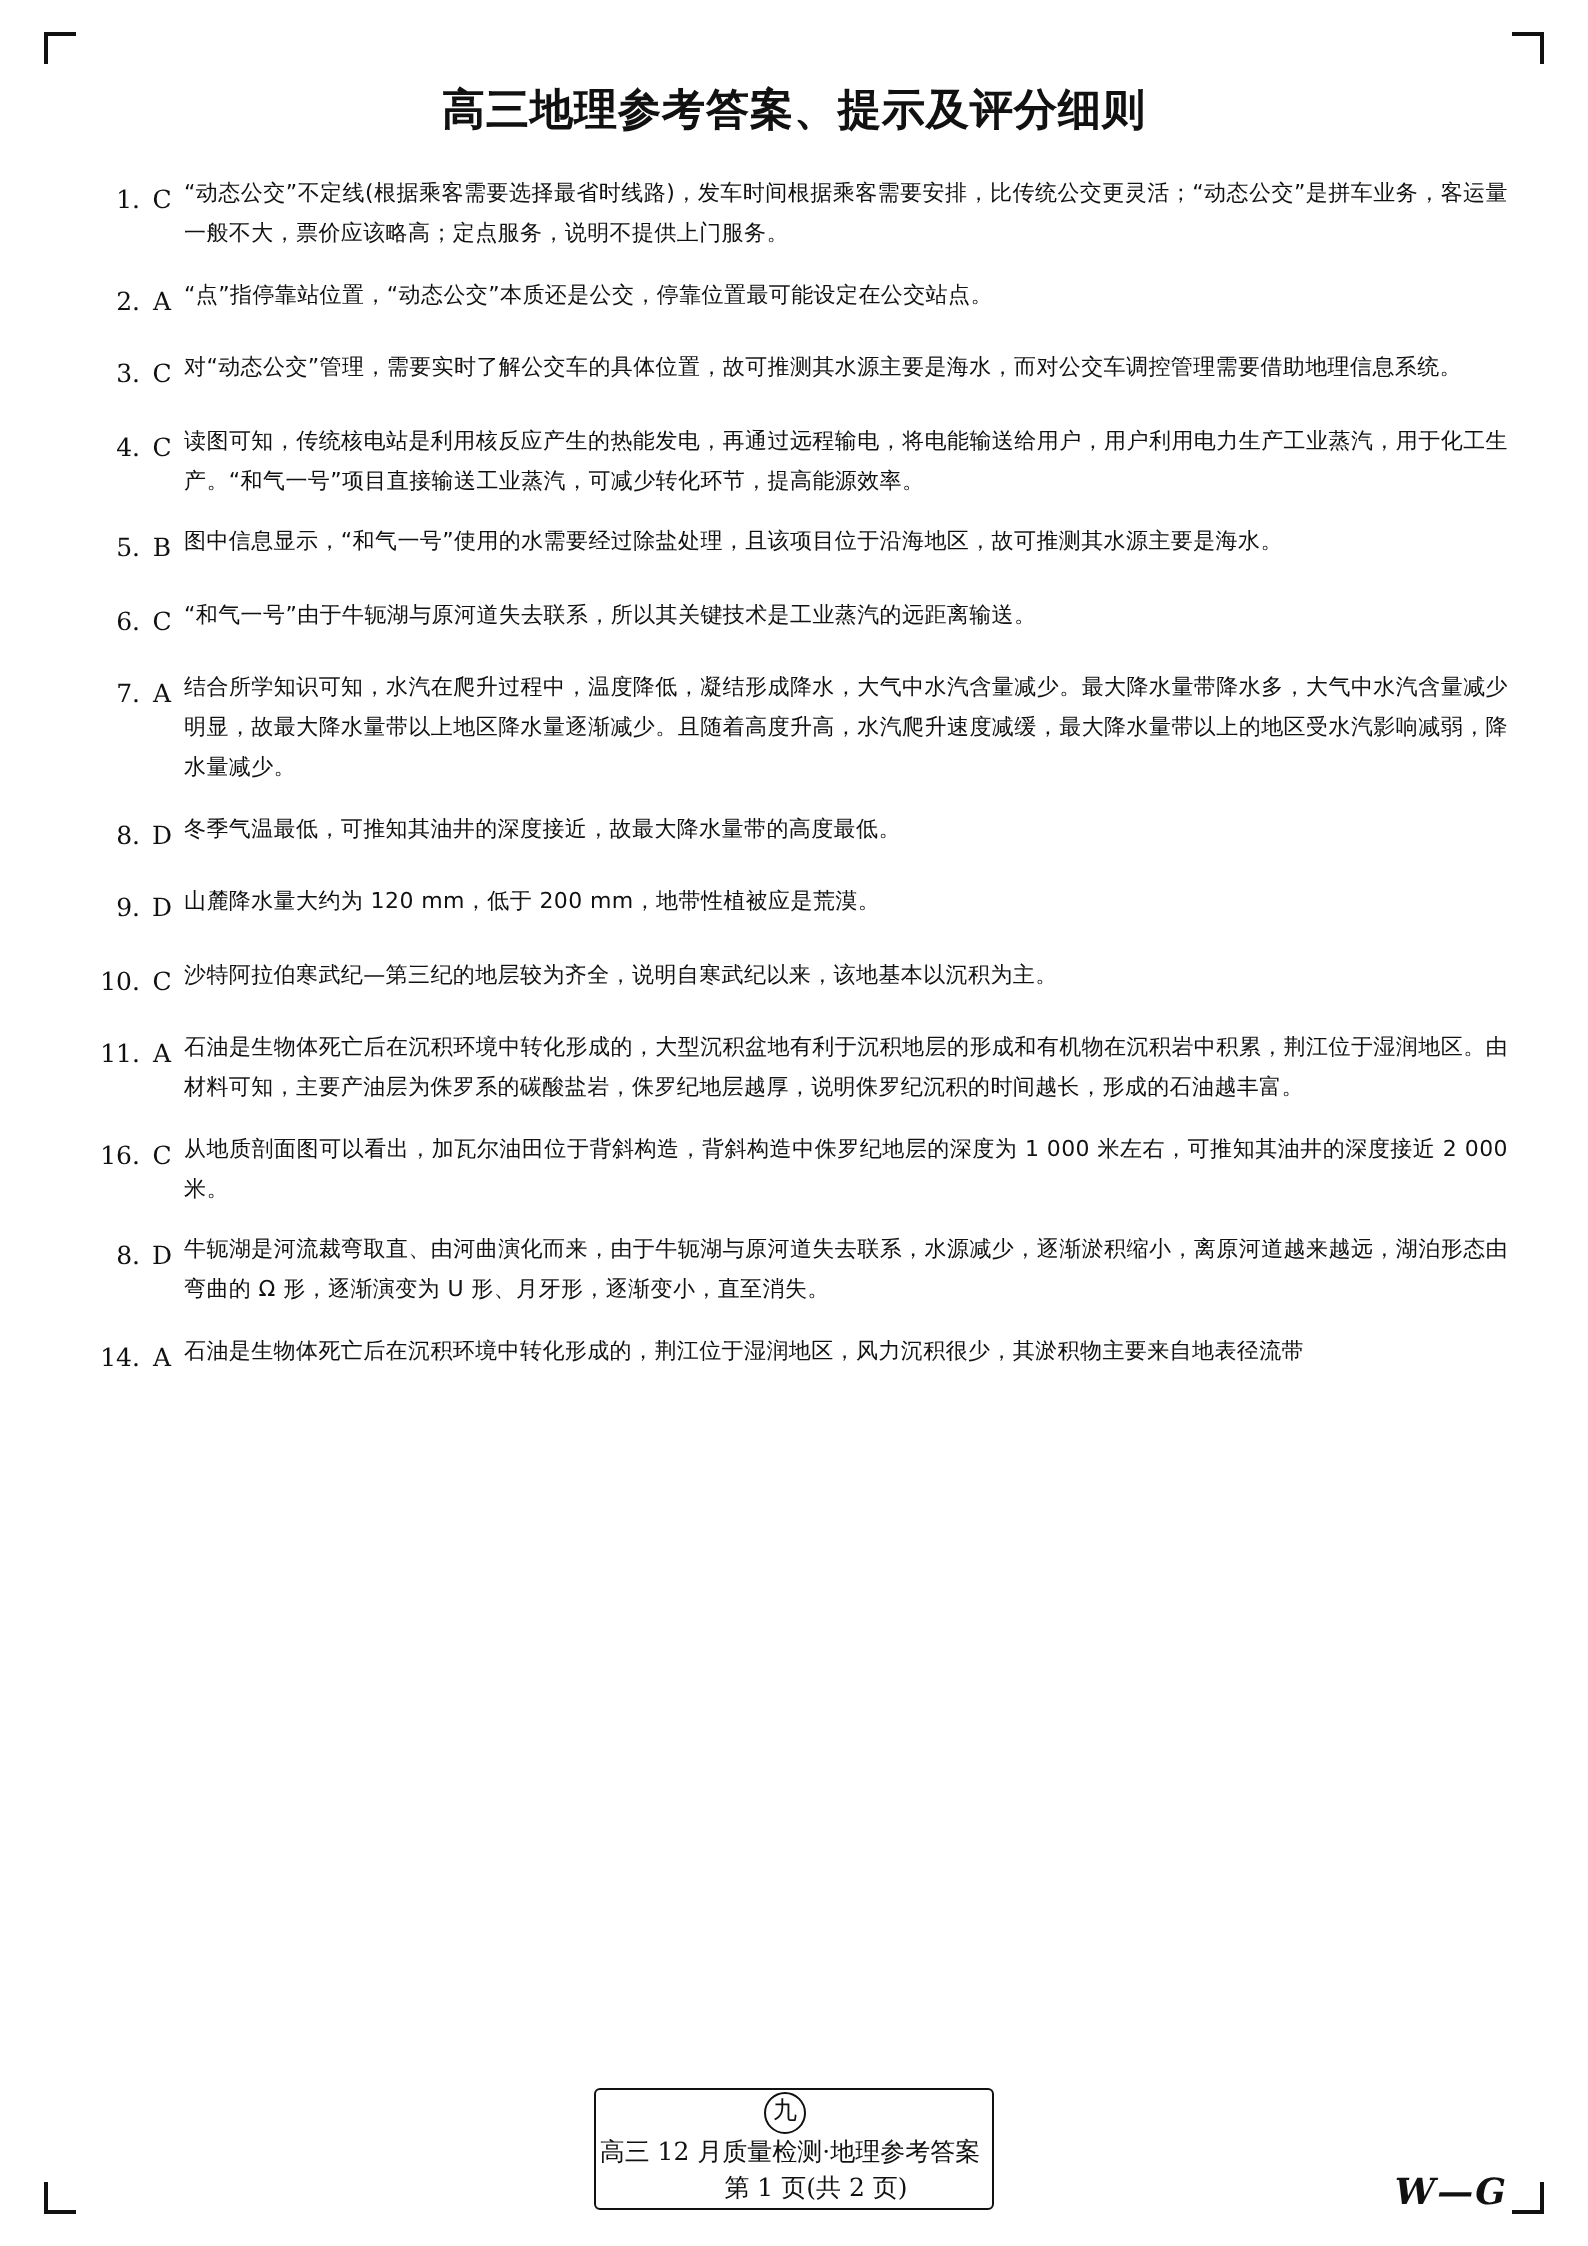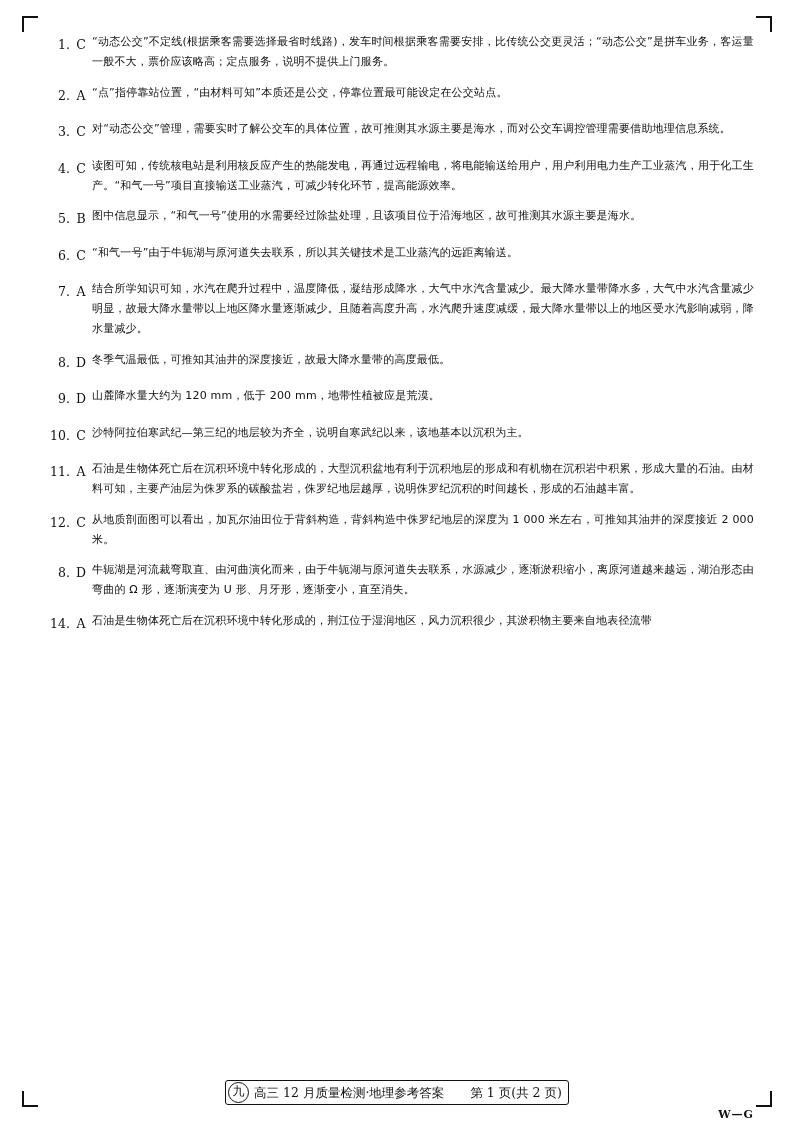--- a/index.html
+++ b/index.html
@@ -74,20 +74,21 @@
   }
   .footer-center {
     display: flex;
     align-items: center;
     border: 1.6px solid #111;
     border-radius: 3px;
     padding: 1px 6px 1px 2px;
     font-size: 12.5px;
     line-height: 18px;
     background: #fff;
+    flex-direction: column;
   }
   .logo-badge {
     display: inline-block;
     width: 19px;
     height: 19px;
     border: 1.6px solid #111;
     border-radius: 50%;
     margin-right: 5px;
     position: relative;
     flex: 0 0 auto;
@@ -106,25 +107,26 @@
     font-family: "DejaVu Serif", "Liberation Serif", serif;
   }
   .footer-page {
     margin-left: 26px;
     white-space: nowrap;
     font-family: "DejaVu Serif", "Liberation Serif", serif;
   }
   .footer-code {
     position: absolute;
     right: 40px;
-    bottom: 2px;
-    font-size: 11px;
+    bottom: 16px;
+    font-size: 18px;
     font-weight: bold;
     letter-spacing: 1px;
     font-family: "DejaVu Serif", "Liberation Serif", serif;
+    font-style: italic;
   }
   .edge-mark {
     position: absolute;
     background: #111;
   }
   .corner-tl { left: 22px; top: 16px; width: 16px; height: 2px; }
   .corner-tl2 { left: 22px; top: 16px; width: 2px; height: 16px; }
   .corner-tr { right: 22px; top: 16px; width: 16px; height: 2px; }
   .corner-tr2 { right: 22px; top: 16px; width: 2px; height: 16px; }
   .corner-bl { left: 22px; bottom: 16px; width: 16px; height: 2px; }
@@ -139,33 +141,34 @@
 
   <div class="edge-mark corner-tl"></div>
   <div class="edge-mark corner-tl2"></div>
   <div class="edge-mark corner-tr"></div>
   <div class="edge-mark corner-tr2"></div>
   <div class="edge-mark corner-bl"></div>
   <div class="edge-mark corner-bl2"></div>
   <div class="edge-mark corner-br"></div>
   <div class="edge-mark corner-br2"></div>
 
+  <div class="doc-title">高三地理参考答案、提示及评分细则</div>
 
   <div class="answers">
 
     <div class="ans">
       <div class="ans-num">1.</div>
       <div class="ans-letter">C</div>
       <div class="ans-body">“动态公交”不定线(根据乘客需要选择最省时线路)，发车时间根据乘客需要安排，比传统公交更灵活；“动态公交”是拼车业务，客运量一般不大，票价应该略高；定点服务，说明不提供上门服务。</div>
     </div>
 
     <div class="ans">
       <div class="ans-num">2.</div>
       <div class="ans-letter">A</div>
-      <div class="ans-body">“点”指停靠站位置，“由材料可知”本质还是公交，停靠位置最可能设定在公交站点。</div>
+      <div class="ans-body">“点”指停靠站位置，“动态公交”本质还是公交，停靠位置最可能设定在公交站点。</div>
     </div>
 
     <div class="ans">
       <div class="ans-num">3.</div>
       <div class="ans-letter">C</div>
       <div class="ans-body">对“动态公交”管理，需要实时了解公交车的具体位置，故可推测其水源主要是海水，而对公交车调控管理需要借助地理信息系统。</div>
     </div>
 
     <div class="ans">
       <div class="ans-num">4.</div>
@@ -205,25 +208,25 @@
 
     <div class="ans">
       <div class="ans-num">10.</div>
       <div class="ans-letter">C</div>
       <div class="ans-body">沙特阿拉伯寒武纪—第三纪的地层较为齐全，说明自寒武纪以来，该地基本以沉积为主。</div>
     </div>
 
     <div class="ans">
       <div class="ans-num">11.</div>
       <div class="ans-letter">A</div>
-      <div class="ans-body">石油是生物体死亡后在沉积环境中转化形成的，大型沉积盆地有利于沉积地层的形成和有机物在沉积岩中积累，形成大量的石油。由材料可知，主要产油层为侏罗系的碳酸盐岩，侏罗纪地层越厚，说明侏罗纪沉积的时间越长，形成的石油越丰富。</div>
-    </div>
-
-    <div class="ans">
-      <div class="ans-num">12.</div>
+      <div class="ans-body">石油是生物体死亡后在沉积环境中转化形成的，大型沉积盆地有利于沉积地层的形成和有机物在沉积岩中积累，荆江位于湿润地区。由材料可知，主要产油层为侏罗系的碳酸盐岩，侏罗纪地层越厚，说明侏罗纪沉积的时间越长，形成的石油越丰富。</div>
+    </div>
+
+    <div class="ans">
+      <div class="ans-num">16.</div>
       <div class="ans-letter">C</div>
       <div class="ans-body">从地质剖面图可以看出，加瓦尔油田位于背斜构造，背斜构造中侏罗纪地层的深度为 1 000 米左右，可推知其油井的深度接近 2 000 米。</div>
     </div>
 
     <div class="ans">
       <div class="ans-num">8.</div>
       <div class="ans-letter">D</div>
       <div class="ans-body">牛轭湖是河流裁弯取直、由河曲演化而来，由于牛轭湖与原河道失去联系，水源减少，逐渐淤积缩小，离原河道越来越远，湖泊形态由弯曲的 Ω 形，逐渐演变为 U 形、月牙形，逐渐变小，直至消失。</div>
     </div>
 

